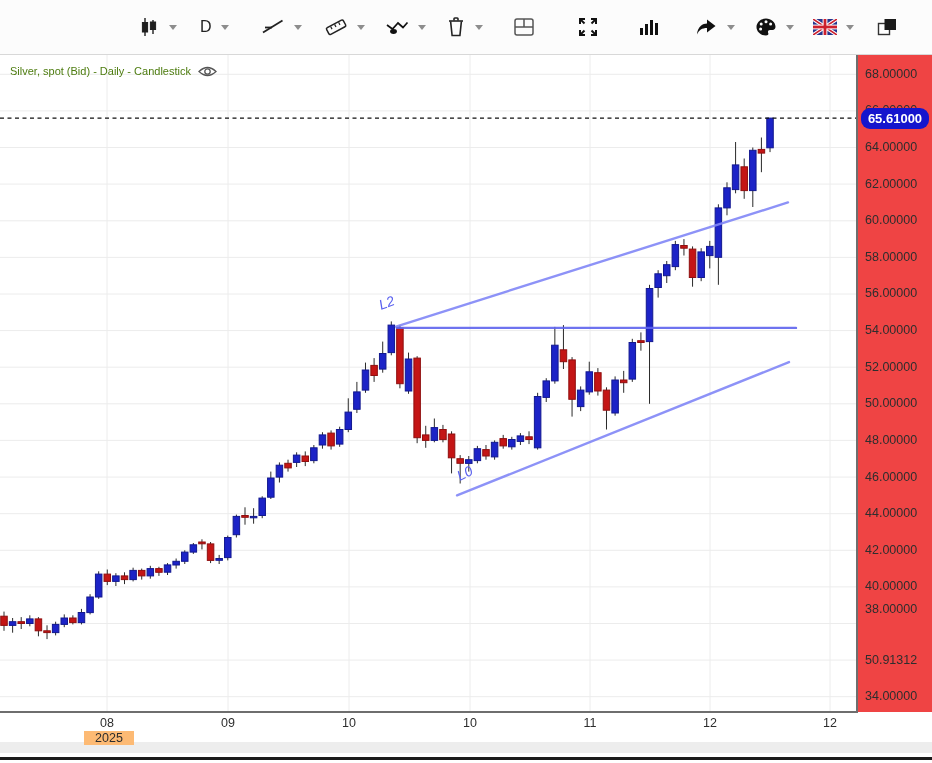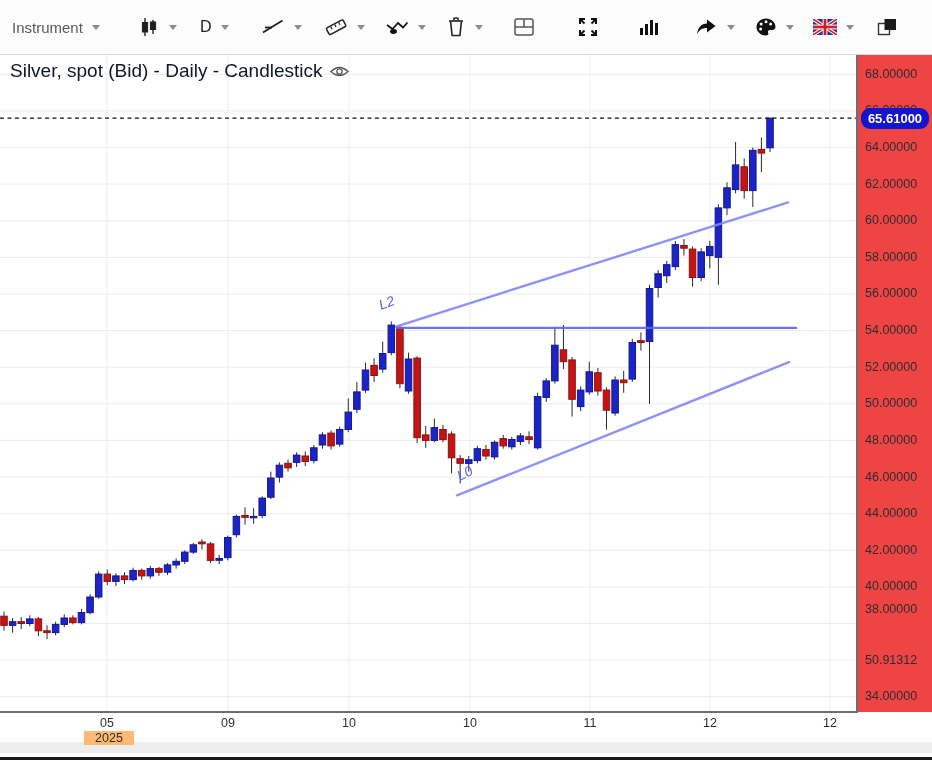--- a/index.html
+++ b/index.html
@@ -17,21 +17,21 @@
   .tb-label{font-size:15px;color:#5a5a5a;}
   .tf-label{font-size:16px;color:#222;}
   .caret{width:0;height:0;border-left:4.5px solid transparent;border-right:4.5px solid transparent;
          border-top:5.5px solid #8d8d8d;margin-left:9px;}
   .tb-ico{display:flex;align-items:center;justify-content:center;}
   
   #plot-wrap{position:absolute;left:0;top:55px;width:857px;height:657px;}
   #plot-svg{position:absolute;left:0;top:0;}
   #chart-header{
     position:absolute;left:10px;top:61px;height:20px;display:flex;align-items:center;
-    font-size:19px;color:#0f172a;z-index:6;white-space:pre;
+    font-size:11px;color:#4d7c0f;z-index:6;white-space:pre;
   }
   #chart-header .eye{margin:0 7px;display:flex;align-items:center;}
   
   #price-axis{position:absolute;left:857px;top:55px;width:90px;height:657px;background:#ef4444;}
   #axis-vline{position:absolute;left:856px;top:55px;width:2px;height:658px;background:#6e6e6e;}
   .ptick{position:absolute;left:8px;font-size:12.5px;color:#2e2e2e;white-space:nowrap;}
   #cur-price{
     position:absolute;left:4px;width:68px;height:21px;border-radius:9px;
     color:#fff;font-size:13px;font-weight:bold;display:flex;align-items:center;justify-content:center;
     z-index:3;
@@ -44,24 +44,20 @@
   #year-label{position:absolute;top:18px;width:46px;margin-left:-23px;text-align:center;
          font-size:12.5px;color:#2e2e2e;background:#fdba74;z-index:2;padding:0 2px;}
   #bottom-strip{position:absolute;left:0;top:742px;width:932px;height:11px;background:#ededed;z-index:1;}
   #bottom-bar{position:absolute;left:0;top:757px;width:932px;height:3px;background:#1b1b1b;z-index:1;}
 </style>
 </head>
 <body>
 
 <div id="toolbar">
 
-  <div class="tb-item" style="left:12px">
-    <span class="tb-label">Instrument</span>
-    <span class="caret"></span>
-  </div>
 
   <div class="tb-item" style="left:138px">
     <span class="tb-ico">
       <svg width="22" height="22" viewBox="0 0 22 22">
           <g fill="#1e1e1e" stroke="#1e1e1e">
         <line x1="7" y1="2" x2="7" y2="20" stroke-width="1.4"></line>
             <rect x="4.4" y="6.5" width="5.2" height="9.5"></rect>
         <line x1="15" y1="4" x2="15" y2="18" stroke-width="1.4"></line>
             <rect x="12.4" y="6" width="5.2" height="7.5"></rect>
       </g>
@@ -447,21 +443,21 @@
     <div class="ptick" style="top: 524.396px;">40.00000</div>
     <div class="ptick" style="top: 547px;">38.00000</div>
     <div class="ptick" style="top: 597.624px;">50.91312</div>
     <div class="ptick" style="top: 634.238px;">34.00000</div>
   </div>
 <div id="axis-vline"></div>
 <div id="cur-price" style="background: rgb(21, 21, 205); left: 861px; top: 107.554px;">65.61000</div>
 
 <div id="axis-hline"></div>
 <div id="time-axis">
-    <div class="ttick" style="left: 107px;">05</div>
+    <div class="ttick" style="left: 107px;">08</div>
     <div class="ttick" style="left: 228px;">09</div>
     <div class="ttick" style="left: 349px;">10</div>
     <div class="ttick" style="left: 470px;">10</div>
     <div class="ttick" style="left: 590px;">11</div>
     <div class="ttick" style="left: 710px;">12</div>
     <div class="ttick" style="left: 830px;">12</div>
     <div id="year-label" style="left: 107px;">2025</div>
   </div>
 <div id="bottom-strip"></div>
 <div id="bottom-bar"></div>

